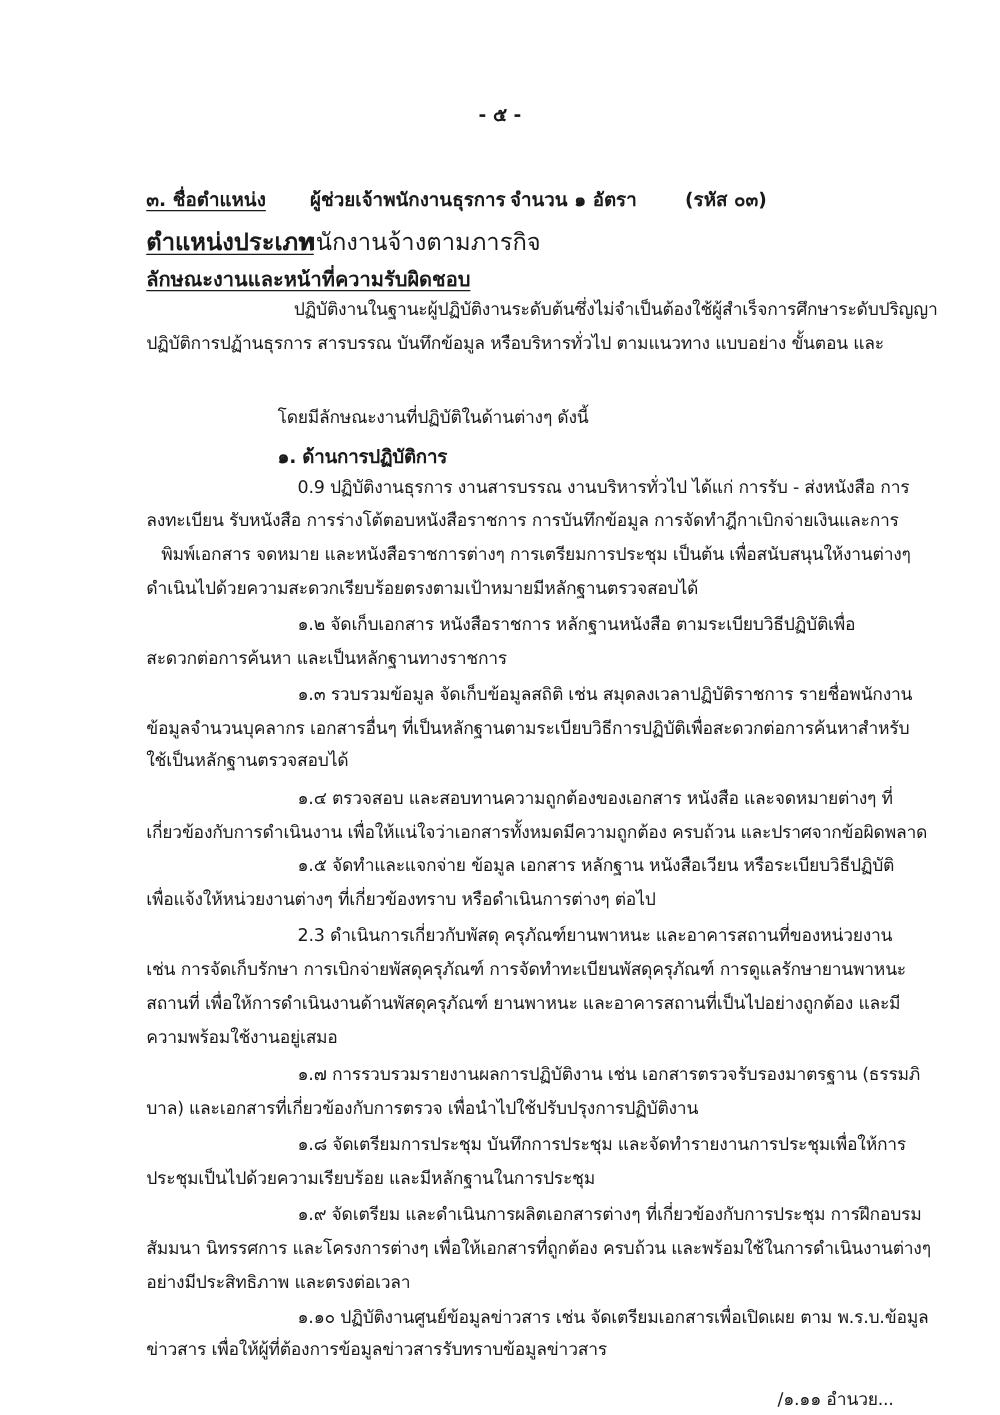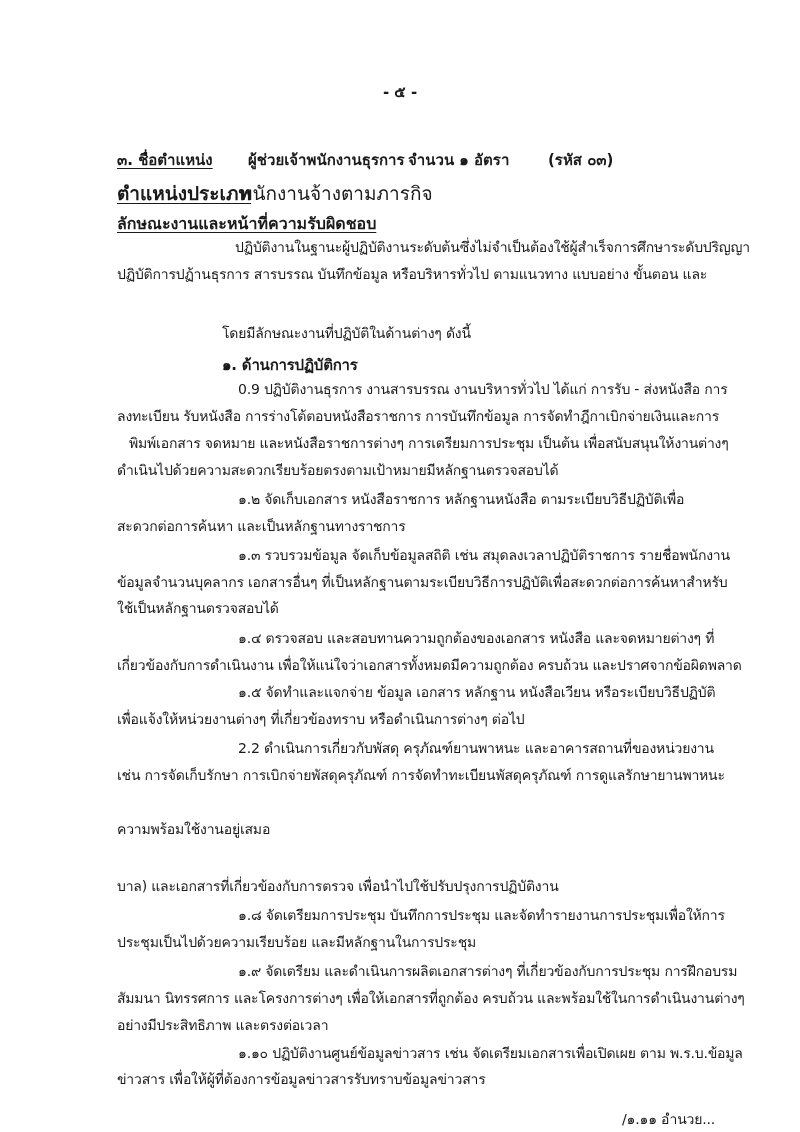--- a/index.html
+++ b/index.html
@@ -83,24 +83,26 @@
   <div class="abs line" style="left:238px; top:544px;">๑.๓ รวบรวมข้อมูล จัดเก็บข้อมูลสถิติ  เช่น สมุดลงเวลาปฏิบัติราชการ รายชื่อพนักงาน</div>
   <div class="abs line" style="left:117px; top:571px;">ข้อมูลจำนวนบุคลากร  เอกสารอื่นๆ ที่เป็นหลักฐานตามระเบียบวิธีการปฏิบัติเพื่อสะดวกต่อการค้นหาสำหรับ</div>
   <div class="abs line" style="left:117px; top:597px;">ใช้เป็นหลักฐานตรวจสอบได้</div>
 
   <div class="abs line" style="left:238px; top:627px;">๑.๔ ตรวจสอบ และสอบทานความถูกต้องของเอกสาร หนังสือ และจดหมายต่างๆ ที่</div>
   <div class="abs line" style="left:117px; top:654px;">เกี่ยวข้องกับการดำเนินงาน เพื่อให้แน่ใจว่าเอกสารทั้งหมดมีความถูกต้อง ครบถ้วน และปราศจากข้อผิดพลาด</div>
 
   <div class="abs line" style="left:238px; top:681px;">๑.๕ จัดทำและแจกจ่าย ข้อมูล เอกสาร หลักฐาน หนังสือเวียน หรือระเบียบวิธีปฏิบัติ</div>
   <div class="abs line" style="left:117px; top:708px;">เพื่อแจ้งให้หน่วยงานต่างๆ ที่เกี่ยวข้องทราบ หรือดำเนินการต่างๆ ต่อไป</div>
 
-  <div class="abs line" style="left:238px; top:737px;">2.2 ดำเนินการเกี่ยวกับพัสดุ ครุภัณฑ์ยานพาหนะ และอาคารสถานที่ของหน่วยงาน</div>
+  <div class="abs line" style="left:238px; top:737px;">2.3 ดำเนินการเกี่ยวกับพัสดุ ครุภัณฑ์ยานพาหนะ และอาคารสถานที่ของหน่วยงาน</div>
   <div class="abs line" style="left:117px; top:764px;">เช่น การจัดเก็บรักษา การเบิกจ่ายพัสดุครุภัณฑ์ การจัดทำทะเบียนพัสดุครุภัณฑ์ การดูแลรักษายานพาหนะ</div>
+  <div class="abs line" style="left:117px; top:791px;">สถานที่ เพื่อให้การดำเนินงานด้านพัสดุครุภัณฑ์ ยานพาหนะ และอาคารสถานที่เป็นไปอย่างถูกต้อง และมี</div>
   <div class="abs line" style="left:117px; top:818px;">ความพร้อมใช้งานอยู่เสมอ</div>
 
+  <div class="abs line" style="left:238px; top:848px;">๑.๗  การรวบรวมรายงานผลการปฏิบัติงาน เช่น เอกสารตรวจรับรองมาตรฐาน (ธรรมภิ</div>
   <div class="abs line" style="left:117px; top:875px;">บาล) และเอกสารที่เกี่ยวข้องกับการตรวจ เพื่อนำไปใช้ปรับปรุงการปฏิบัติงาน</div>
 
   <div class="abs line" style="left:238px; top:904px;">๑.๘ จัดเตรียมการประชุม บันทึกการประชุม และจัดทำรายงานการประชุมเพื่อให้การ</div>
   <div class="abs line" style="left:117px; top:931px;">ประชุมเป็นไปด้วยความเรียบร้อย และมีหลักฐานในการประชุม</div>
 
   <div class="abs line" style="left:238px; top:960px;">๑.๙ จัดเตรียม และดำเนินการผลิตเอกสารต่างๆ ที่เกี่ยวข้องกับการประชุม การฝึกอบรม</div>
   <div class="abs line" style="left:117px; top:987px;">สัมมนา นิทรรศการ และโครงการต่างๆ เพื่อให้เอกสารที่ถูกต้อง ครบถ้วน และพร้อมใช้ในการดำเนินงานต่างๆ</div>
   <div class="abs line" style="left:117px; top:1014px;">อย่างมีประสิทธิภาพ และตรงต่อเวลา</div>
 
   <div class="abs line" style="left:238px; top:1042px;">๑.๑๐ ปฏิบัติงานศูนย์ข้อมูลข่าวสาร เช่น จัดเตรียมเอกสารเพื่อเปิดเผย ตาม พ.ร.บ.ข้อมูล</div>

